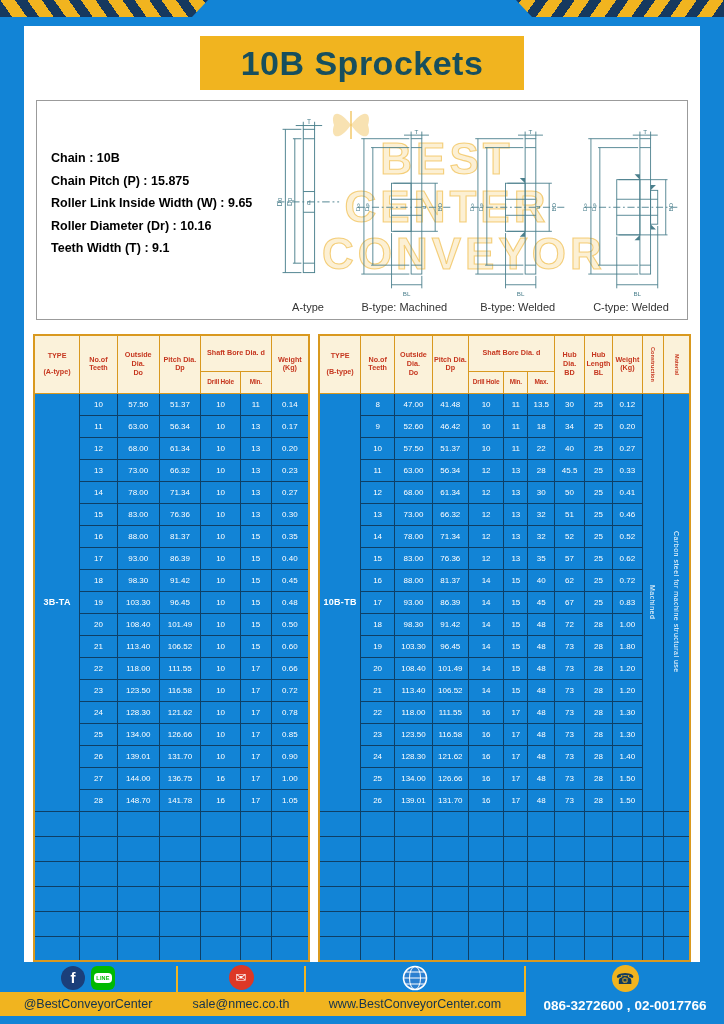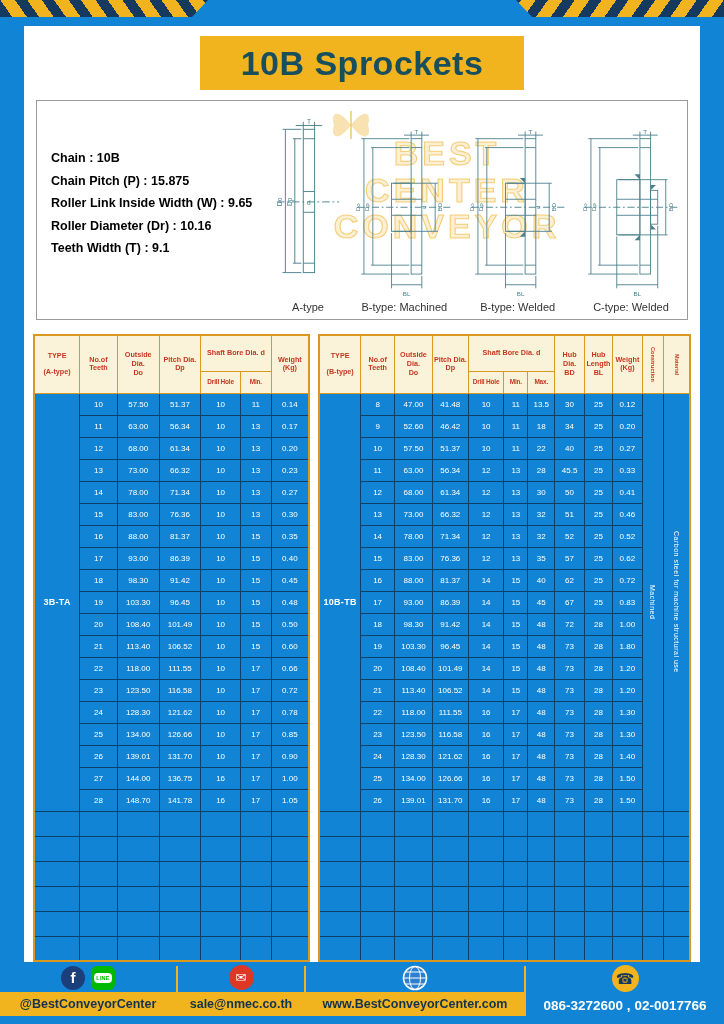--- a/index.html
+++ b/index.html
@@ -22,21 +22,21 @@
     display:flex; align-items:center; justify-content:center; }
   .banner h1 { font-size:34px; font-weight:bold; color:#174f5e; letter-spacing:0.5px; }
 
   .info-panel { position:absolute; left:12px; top:74px; width:652px; height:220px;
     border:1px solid #9b9b9b; background:#fff; overflow:hidden; }
   .specs { position:absolute; left:14px; top:46px; z-index:2; }
   .specs div { font-size:12.5px; font-weight:bold; color:#000000; line-height:1.8; white-space:nowrap; }
 
   .watermark { position:absolute; left:285px; top:34px; width:250px; z-index:0; text-align:center;
     font-weight:bold; color:rgba(244,196,84,0.25); -webkit-text-stroke:1.1px rgba(236,173,33,0.55); }
-  .watermark .wm-line { font-size:34px; letter-spacing:4px; line-height:1.08; }
+  .watermark .wm-line { font-size:44px; letter-spacing:4px; line-height:1.08; }
   .wm-butterfly { position:absolute; left:6px; top:-30px; }
 
   .drawings { position:absolute; left:238px; bottom:6px; width:406px; height:200px;
     display:flex; align-items:flex-end; justify-content:space-between; z-index:1; }
   .drawing { display:flex; flex-direction:column; align-items:center; }
   .caption { font-size:11px; color:#333; margin-top:2px; white-space:nowrap; }
   .tdraw line, .tdraw rect, .tdraw path { stroke:#4a7f8c; fill:none; stroke-width:1; }
   .tdraw path.weld { fill:#4a7f8c; stroke:none; }
   .tdraw text { fill:#4a7f8c; font-size:7px; stroke:none; font-family:"Liberation Sans", sans-serif; }
 
@@ -56,21 +56,21 @@
   tr.empty-row { height:25px; }
   td.type-cell { font-size:9px; font-weight:bold; letter-spacing:0.3px; }
   td.vert-val { writing-mode:vertical-rl; font-size:7px; letter-spacing:0.5px; }
 
   
   .footer { position:absolute; left:0; top:962px; width:724px; height:62px; display:flex; z-index:4; }
   .fcol { position:relative; height:100%; display:flex; flex-direction:column; align-items:center; }
   .fdiv { width:2px; height:50px; background:#f1b41f; margin-top:4px; flex:none; }
   .icon-row { height:29px; display:flex; align-items:center; gap:6px; margin-top:2px; }
   .fbar { width:100%; height:25px; background:#f1b41f; display:flex; align-items:center; justify-content:center;
-    font-weight:bold; font-size:12.5px; color:#12324f; margin-top:auto; margin-bottom:8px; white-space:nowrap; }
+    font-weight:normal; font-size:12.5px; color:#12324f; margin-top:auto; margin-bottom:8px; white-space:nowrap; }
   .phone-text { color:#fff; font-weight:bold; font-size:13.5px; margin-top:auto; margin-bottom:11px; white-space:nowrap; }
   .icon-fb { width:24px; height:24px; border-radius:50%; background:#1b3f7a; color:#fff;
     display:flex; align-items:center; justify-content:center; font-weight:bold; font-size:15px; }
   .icon-line { width:24px; height:24px; border-radius:6px; background:#00b900;
     display:flex; align-items:center; justify-content:center; }
   .icon-line span { background:#fff; color:#00b900; font-weight:bold; font-size:5.5px;
     border-radius:4px; padding:2px 2px; letter-spacing:0.2px; }
   .icon-mail { width:25px; height:25px; border-radius:50%; background:#dd3826; color:#fff;
     display:flex; align-items:center; justify-content:center; font-size:13px; }
   .icon-phone { width:27px; height:27px; border-radius:50%; background:#f1b41f; color:#123a5c;

